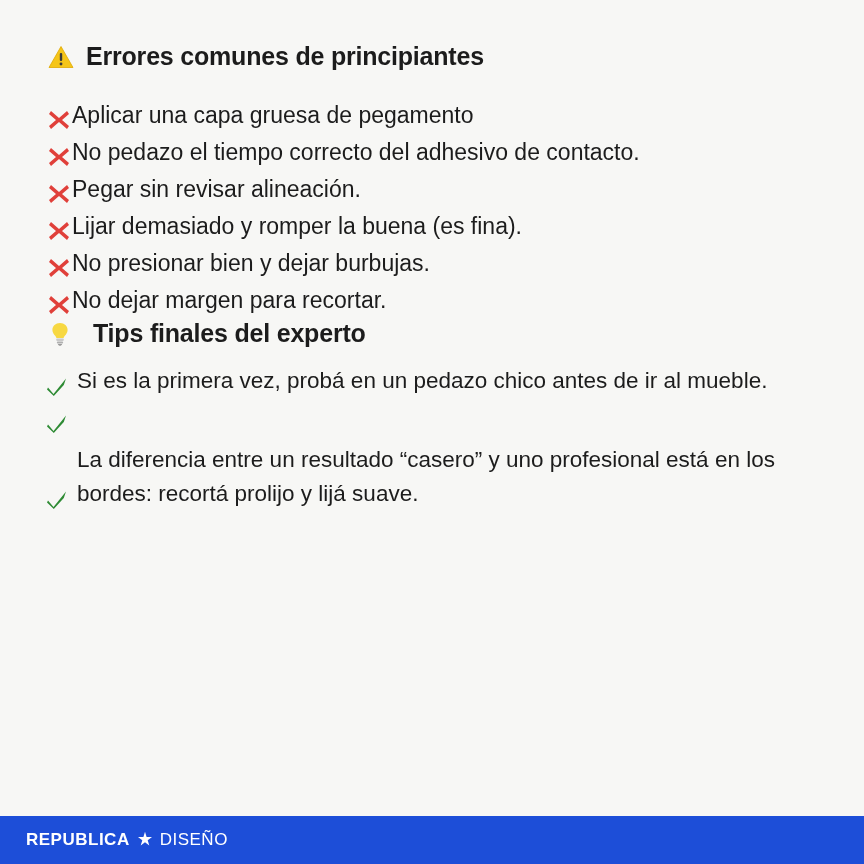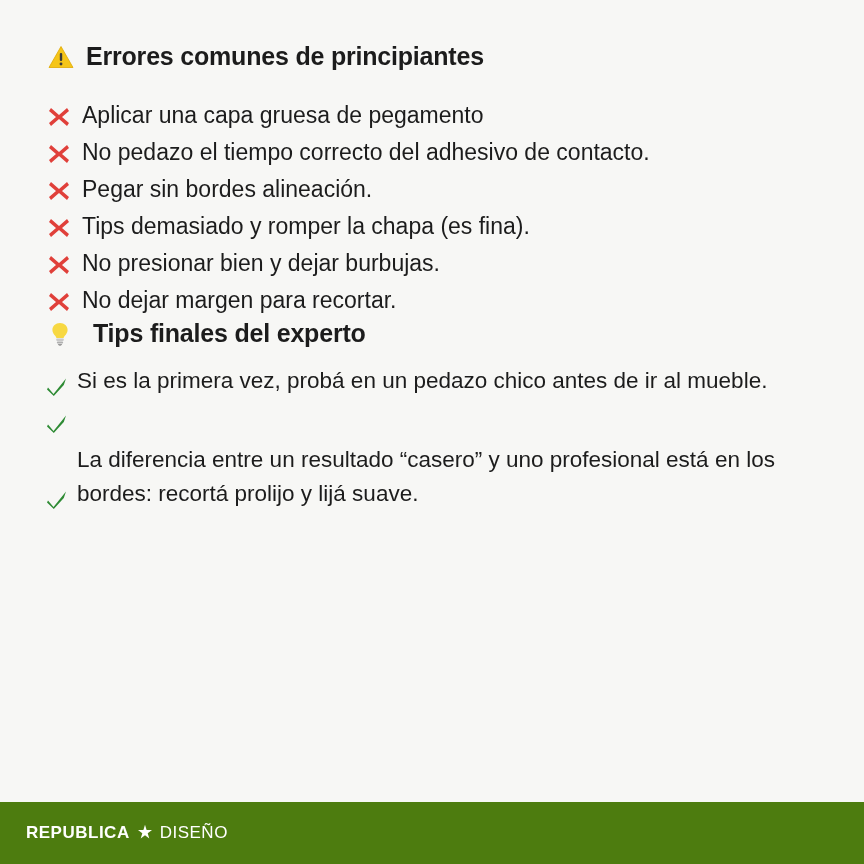--- a/index.html
+++ b/index.html
@@ -61,22 +61,21 @@
   .check-icon { width: 22px; height: 22px; display: block; }
 
   
   .mistakes {
     margin: 26px 0 0 0;
     padding: 0;
     list-style: none;
   }
   .mistakes li {
     display: flex;
-    align-items: center;
-    gap: 10px;
+    align-items: flex-end;
     margin-bottom: 1px;
   }
   .mistakes .ico {
     flex: 0 0 auto;
     padding-top: 4px;
     margin-left: 6px;
   }
   .mistakes .txt {
     font-size: 23px;
     color: #1c1c1c;
@@ -103,22 +102,22 @@
   .tips .txt {
     font-size: 22.5px;
     color: #1c1c1c;
     line-height: 34px;
     max-width: 770px;
   }
 
   
   .footer {
     flex: 0 0 auto;
-    height: 62px;
-    background: #4d7c0f;
+    height: 48px;
+    background: #1d4ed8;
     display: flex;
     align-items: center;
     padding-left: 26px;
     box-sizing: border-box;
   }
   .brand {
     display: flex;
     align-items: center;
     gap: 6px;
     color: #ffffff;
@@ -163,29 +162,29 @@
           </svg>
         </span>
         <span class="txt">No pedazo el tiempo correcto del adhesivo de contacto.</span>
       </li>
       <li>
         <span class="ico">
           <svg class="cross-icon" viewBox="0 0 26 26" xmlns="http://www.w3.org/2000/svg">
             <path d="M5 4 L13 11 L21 4 L23 7 L16 13 L23 19 L21 22 L13 15 L5 22 L3 19 L10 13 L3 7 Z" fill="#e0403a"></path>
           </svg>
         </span>
-        <span class="txt">Pegar sin bordes alineación.</span>
-      </li>
-      <li>
-        <span class="ico">
-          <svg class="cross-icon" viewBox="0 0 26 26" xmlns="http://www.w3.org/2000/svg">
-            <path d="M5 4 L13 11 L21 4 L23 7 L16 13 L23 19 L21 22 L13 15 L5 22 L3 19 L10 13 L3 7 Z" fill="#e0403a"></path>
-          </svg>
-        </span>
-        <span class="txt">Tips demasiado y romper la chapa (es fina).</span>
+        <span class="txt">Pegar sin revisar alineación.</span>
+      </li>
+      <li>
+        <span class="ico">
+          <svg class="cross-icon" viewBox="0 0 26 26" xmlns="http://www.w3.org/2000/svg">
+            <path d="M5 4 L13 11 L21 4 L23 7 L16 13 L23 19 L21 22 L13 15 L5 22 L3 19 L10 13 L3 7 Z" fill="#e0403a"></path>
+          </svg>
+        </span>
+        <span class="txt">Lijar demasiado y romper la buena (es fina).</span>
       </li>
       <li>
         <span class="ico">
           <svg class="cross-icon" viewBox="0 0 26 26" xmlns="http://www.w3.org/2000/svg">
             <path d="M5 4 L13 11 L21 4 L23 7 L16 13 L23 19 L21 22 L13 15 L5 22 L3 19 L10 13 L3 7 Z" fill="#e0403a"></path>
           </svg>
         </span>
         <span class="txt">No presionar bien y dejar burbujas.</span>
       </li>
       <li>

